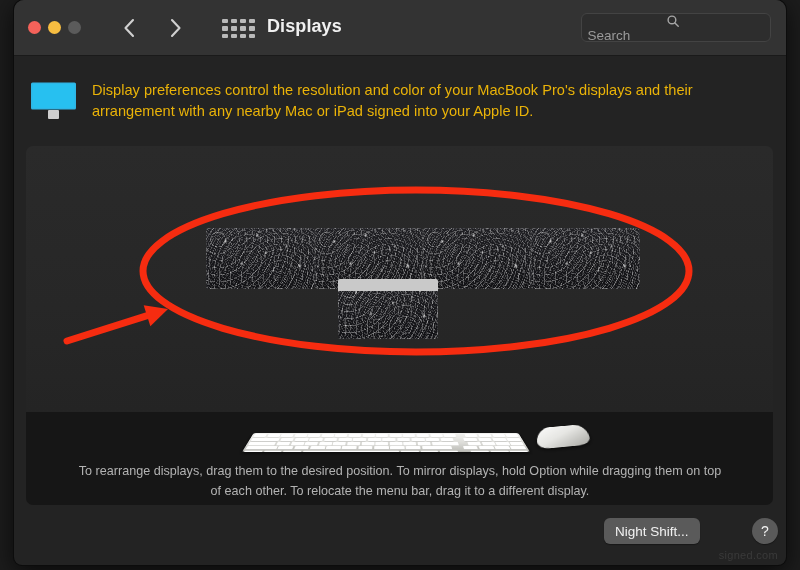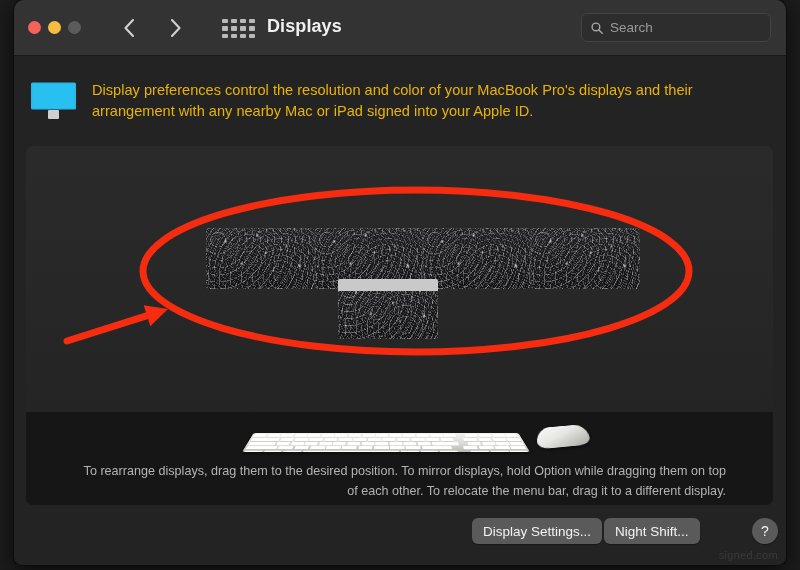--- a/index.html
+++ b/index.html
@@ -82,20 +82,21 @@
   #search-box {
     position: absolute;
     right: 15px; top: 13px;
     width: 190px; height: 29px;
     background: #2d2d2d;
     border: 1px solid #434343;
     border-radius: 6px;
     display: flex;
     align-items: center;
     padding: 0 8px;
+    flex-direction: column;
   }
   #search-icon { width: 14px; height: 14px; flex: none; margin-right: 6px; }
   #search-input {
     flex: 1;
     background: transparent;
     border: none;
     outline: none;
     color: #d8d8d8;
     font-family: "Liberation Sans", sans-serif;
     font-size: 13.5px;
@@ -208,21 +209,21 @@
     border-radius: 26px 26px 22px 22px / 34px 34px 18px 18px;
     transform: perspective(200px) rotateX(42deg) rotate(-7deg);
     box-shadow: 0 2px 5px rgba(0,0,0,.6);
   }
 
   
   #hint {
     position: absolute;
     left: 0; top: 462px;
     width: 772px;
-    text-align: right;
+    text-align: center;
     color: #b3b3b3;
     font-size: 12.6px;
     line-height: 1.55;
     padding: 0 60px;
   }
 
   
   .btn {
     position: absolute;
     background: #5a5a5a;
@@ -454,21 +455,20 @@
 
   <div class="btn" id="add-display-button">
     <span>Add Display</span>
     <span id="add-display-chevron">
       <svg viewBox="0 0 12 12" width="12" height="12">
         <path d="M3 4.8 L6 8 L9 4.8" fill="none" stroke="#fff" stroke-width="1.7" stroke-linecap="round" stroke-linejoin="round"></path>
       </svg>
     </span>
   </div>
 
-  <div class="btn" id="display-settings-button">Display Settings...</div>
 
   <div class="btn" id="night-shift-button">Night Shift...</div>
 
   <div class="btn" id="help-button">?</div>
 
   <div id="watermark">signed.com</div>
 </div>
 
 <svg id="annotations" viewBox="0 0 800 570">
   <ellipse id="anno-ellipse" fill="none" stroke="#f62c10" cx="416" cy="271" rx="273" ry="81" stroke-width="7"></ellipse>

